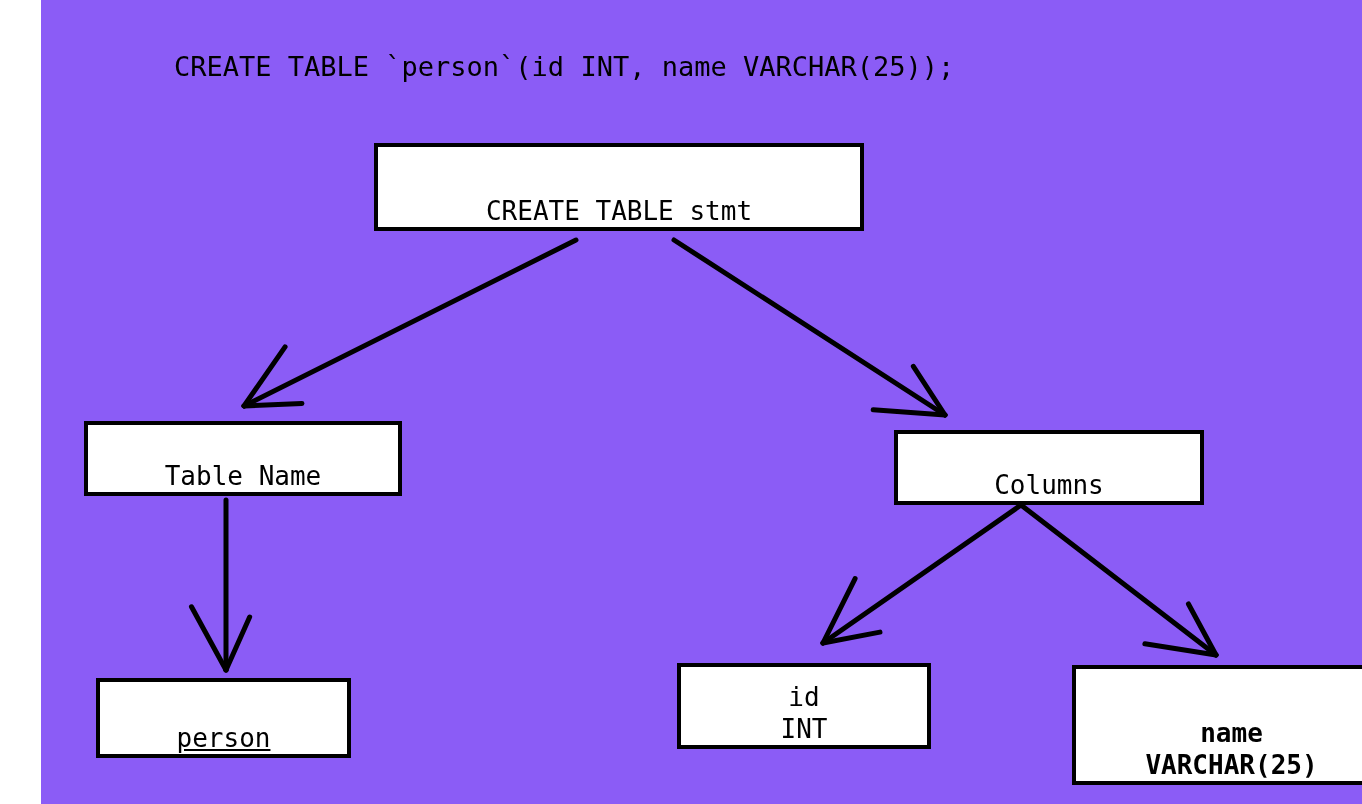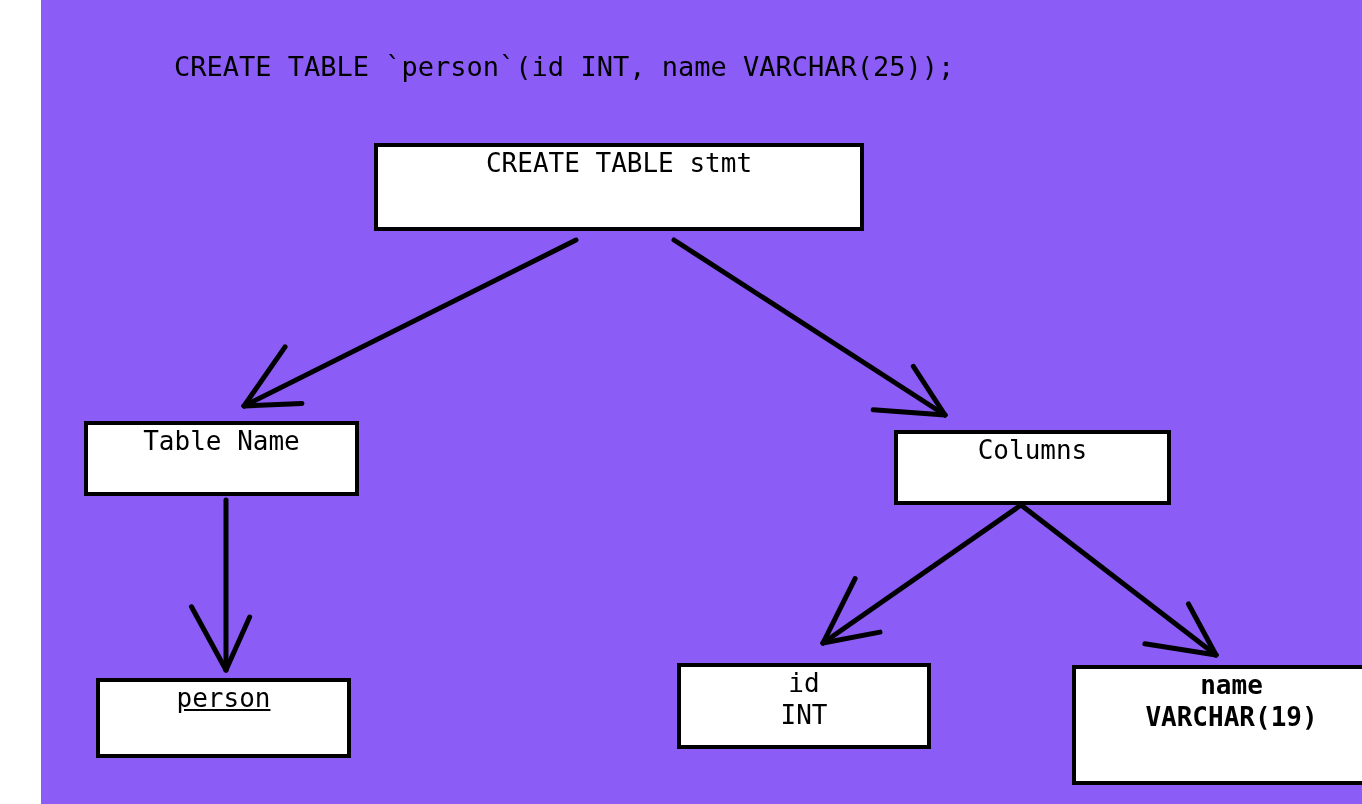--- a/index.html
+++ b/index.html
@@ -31,21 +31,21 @@
     letter-spacing: 0px;
   }
   .node {
     position: absolute;
     box-sizing: border-box;
     background: #ffffff;
     border: 4px solid #000000;
     display: flex;
     flex-direction: column;
     align-items: center;
-    justify-content: flex-start;
+    justify-content: flex-end;
     font-family: "DejaVu Sans Mono", monospace;
     font-size: 26px;
     line-height: 32px;
     color: #000000;
     text-align: center;
     white-space: pre;
     z-index: 2;
   }
   .node .line2 {
     display: block;
@@ -97,35 +97,35 @@
         <line x1="980" y1="505" x2="1175" y2="655" stroke="#000000" stroke-width="5" stroke-linecap="round"></line>
         <line x1="1175" y1="655" x2="1147.4430247925004" y2="603.9645895733829" stroke="#000000" stroke-width="5" stroke-linecap="round"></line>
         <line x1="1175" y1="655" x2="1103.8709191361127" y2="643.8351508985309" stroke="#000000" stroke-width="5" stroke-linecap="round"></line>
       </g>
     </svg>
 
   <div class="node" id="node-root" style="left: 333px; top: 143px; width: 490px; height: 88px; border-color: rgb(0, 0, 0);">
     <span>CREATE TABLE stmt</span>
   </div>
 
-  <div class="node" id="node-table-name" style="left: 43px; top: 421px; width: 275px; height: 75px; border-color: rgb(0, 0, 0);">
+  <div class="node" id="node-table-name" style="left: 43px; top: 421px; width: 318px; height: 75px; border-color: rgb(0, 0, 0);">
     <span>Table Name</span>
   </div>
 
-  <div class="node" id="node-columns" style="left: 853px; top: 430px; width: 277px; height: 75px; border-color: rgb(0, 0, 0);">
+  <div class="node" id="node-columns" style="left: 853px; top: 430px; width: 310px; height: 75px; border-color: rgb(0, 0, 0);">
     <span>Columns</span>
   </div>
 
   <div class="node" id="node-person" style="left: 55px; top: 678px; width: 255px; height: 80px; border-color: rgb(0, 0, 0); text-decoration: underline;">
     <span>person</span>
   </div>
 
   <div class="node" id="node-col-id" style="left: 636px; top: 663px; width: 254px; height: 86px; border-color: rgb(0, 0, 0);">
     <span>id</span>
     <span class="line2">INT</span>
   </div>
 
   <div class="node" id="node-col-name" style="left: 1031px; top: 665px; width: 319px; height: 120px; border-color: rgb(0, 0, 0); font-weight: bold;">
     <span>name</span>
-    <span class="line2">VARCHAR(19)</span>
+    <span class="line2">VARCHAR(25)</span>
   </div>
 
 </div>
 
 </body></html>

